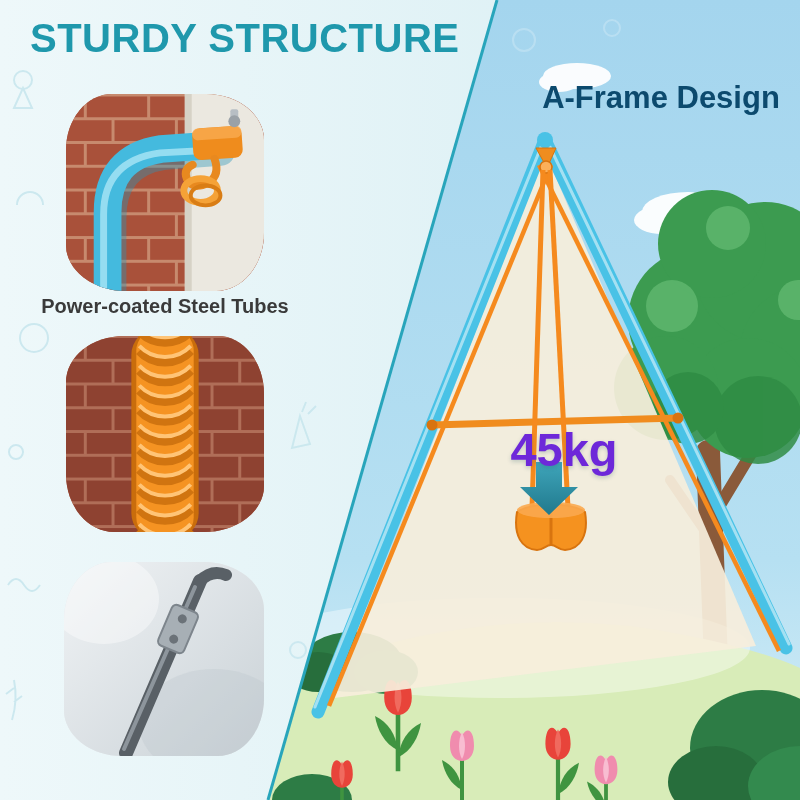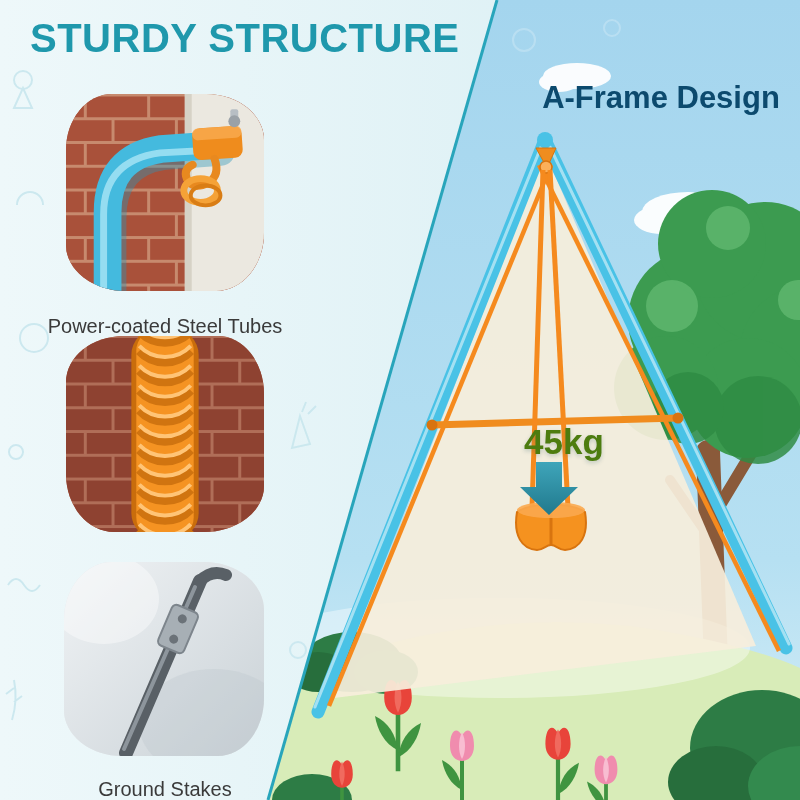--- a/index.html
+++ b/index.html
@@ -11,34 +11,34 @@
   #title{
     position:absolute;left:30px;top:16px;margin:0;width:520px;
     font-size:40px;font-weight:800;letter-spacing:.5px;color:#1f98ac;
   }
   #heading{
     position:absolute;left:521px;top:80px;width:280px;text-align:center;
     font-size:31px;font-weight:700;color:#0c4a6e;
   }
   #weight{
     position:absolute;left:505px;top:422px;width:118px;text-align:center;
-    font-size:35px;font-weight:700;color:#4d7c0f;
+    font-size:47px;font-weight:700;color:#6d28d9;
     text-shadow:0 2px 4px rgba(40,90,100,.25);
   }
   figure.card{margin:0;position:absolute;overflow:hidden;background:#a9513a;}
   figure.card svg{display:block;width:100%;height:100%;}
   #card-tubes{left:66px;top:94px;width:198px;height:197px;
     border-radius:46px 58px 48px 60px / 56px 46px 58px 46px;}
   #card-rope{left:66px;top:336px;width:198px;height:196px;
     border-radius:58px 46px 60px 48px / 46px 58px 46px 58px;}
   #card-stake{left:64px;top:562px;width:200px;height:194px;background:#e4e9ec;
     border-radius:48px 60px 46px 58px / 58px 48px 58px 46px;}
   .caption{
     position:absolute;left:15px;width:300px;text-align:center;
-    font-size:20px;font-weight:400;color:#3a3a3a;margin-top:20px;
+    font-size:20px;font-weight:700;color:#3a3a3a;
   }
   #cap-tubes{top:295px;}
   #cap-rope{top:533px;}
   #cap-stake{top:758px;}
 </style>
 </head>
 <body>
 
 <div id="canvas">
 
@@ -301,15 +301,14 @@
         <line x1="136" y1="22" x2="62" y2="194" stroke="#596066" stroke-width="14" stroke-linecap="round"></line>
         <line x1="131" y1="28" x2="60" y2="190" stroke="#8d959c" stroke-width="4" stroke-linecap="round"></line>
         <g transform="rotate(-67 114 70)">
           <rect x="92" y="56" width="44" height="28" rx="5" fill="#a7afb5" stroke="#7d858c" stroke-width="2"></rect>
           <circle cx="103" cy="70" r="4.5" fill="#6b7278"></circle>
           <circle cx="125" cy="70" r="4.5" fill="#6b7278"></circle>
         </g>
       </g>
     </svg>
   </figure>
-  <div class="caption" id="cap-stake">Ground Stakes</div>
 
 </div>
 
 </body></html>

